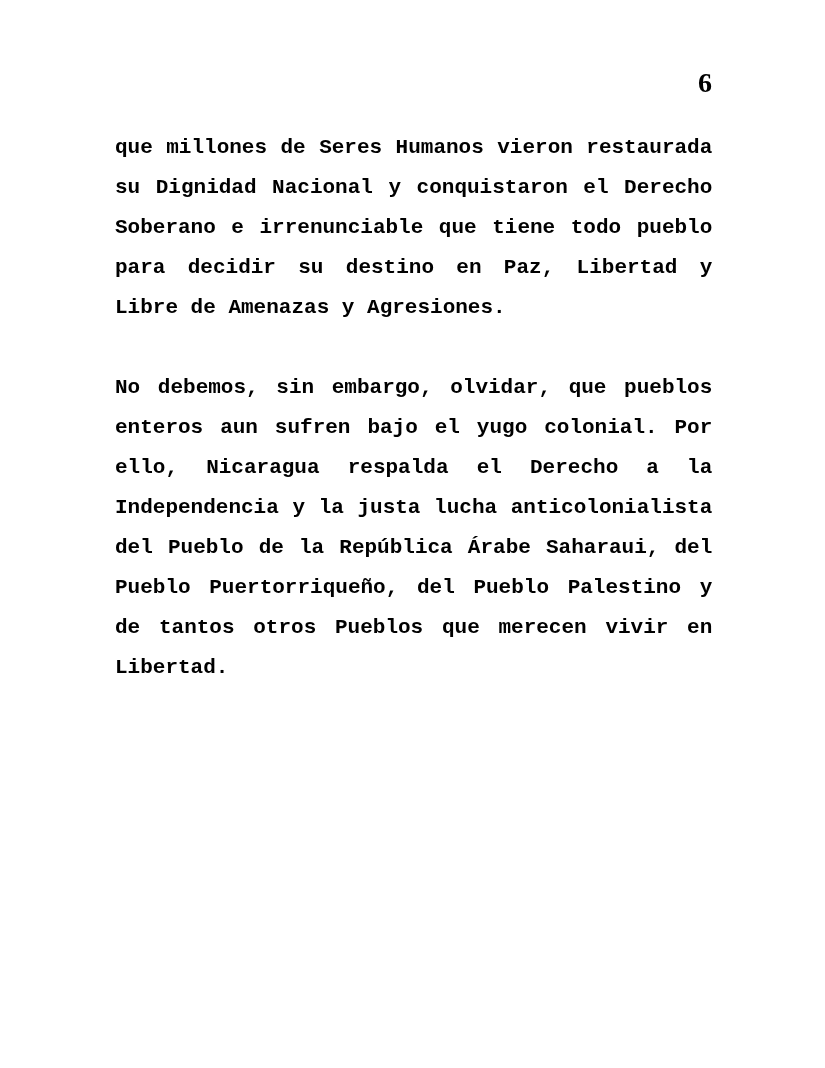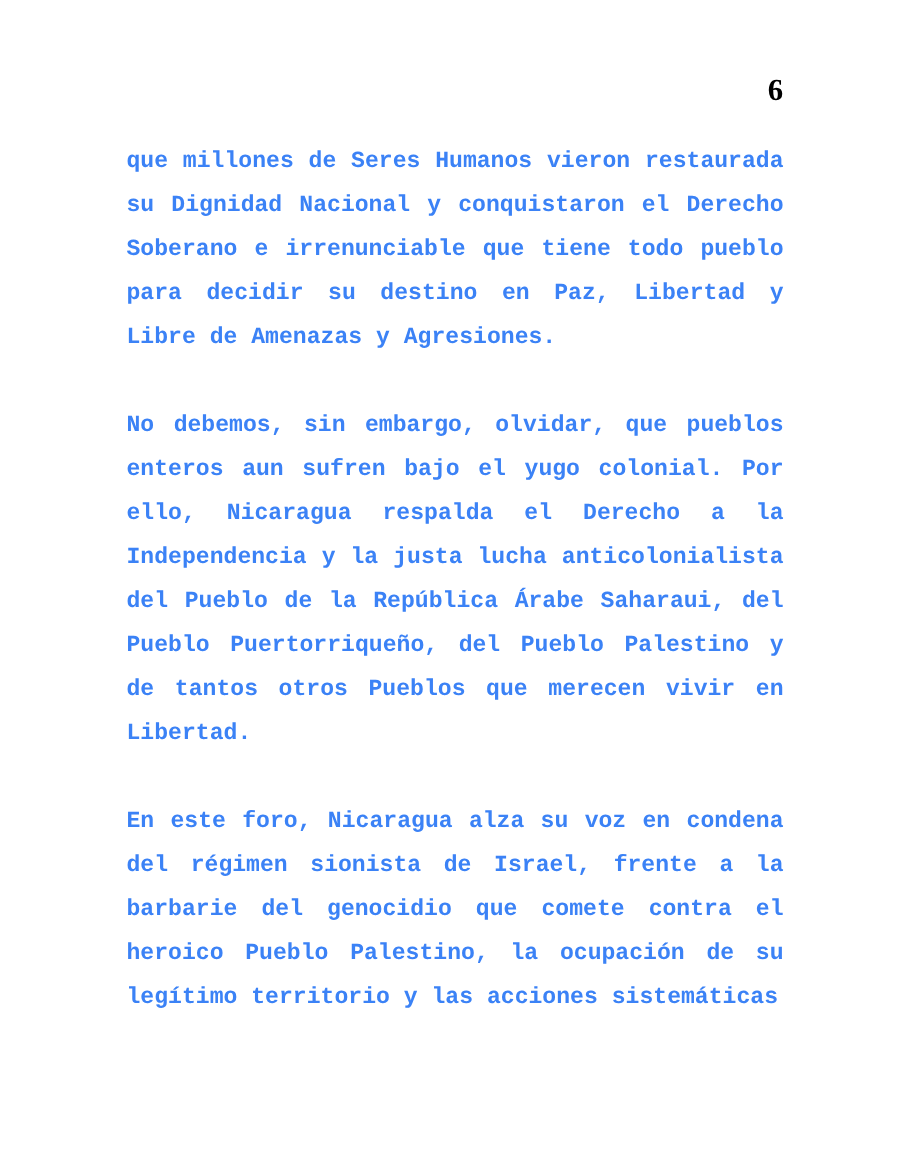--- a/index.html
+++ b/index.html
@@ -30,37 +30,36 @@
     line-height: 30px;
     color: #000000;
   }
   .body-text p {
     font-family: "Liberation Mono", "DejaVu Sans Mono", monospace;
     font-weight: bold;
     font-size: 21px;
     line-height: 40px;
     width: 47.4ch;          
     text-align: justify;
-    color: #3b82f6;
+    color: #000000;
     margin: 0 0 40px 0;
     word-spacing: normal;
     white-space: normal;
   }
   .body-text p:first-child {
     margin-top: 30px;
   }
 </style>
 </head>
 <body>
 
 <div class="page">
 
   <div class="page-number-wrap">
     <span>6</span>
   </div>
 
   <div class="body-text">
     <p>que millones de Seres Humanos vieron restaurada su Dignidad Nacional y conquistaron el Derecho Soberano e irrenunciable que tiene todo pueblo para decidir su destino en Paz, Libertad y Libre de Amenazas y Agresiones.</p>
     <p>No debemos, sin embargo, olvidar, que pueblos enteros aun sufren bajo el yugo colonial. Por ello, Nicaragua respalda el Derecho a la Independencia y la justa lucha anticolonialista del Pueblo de la República Árabe Saharaui, del Pueblo Puertorriqueño, del Pueblo Palestino y de tantos otros Pueblos que merecen vivir en Libertad.</p>
-    <p>En este foro, Nicaragua alza su voz en condena del régimen sionista de Israel, frente a la barbarie del genocidio que comete contra el heroico Pueblo Palestino, la ocupación de su legítimo territorio y las acciones sistemáticas</p>
   </div>
 
 </div>
 
 </body></html>

